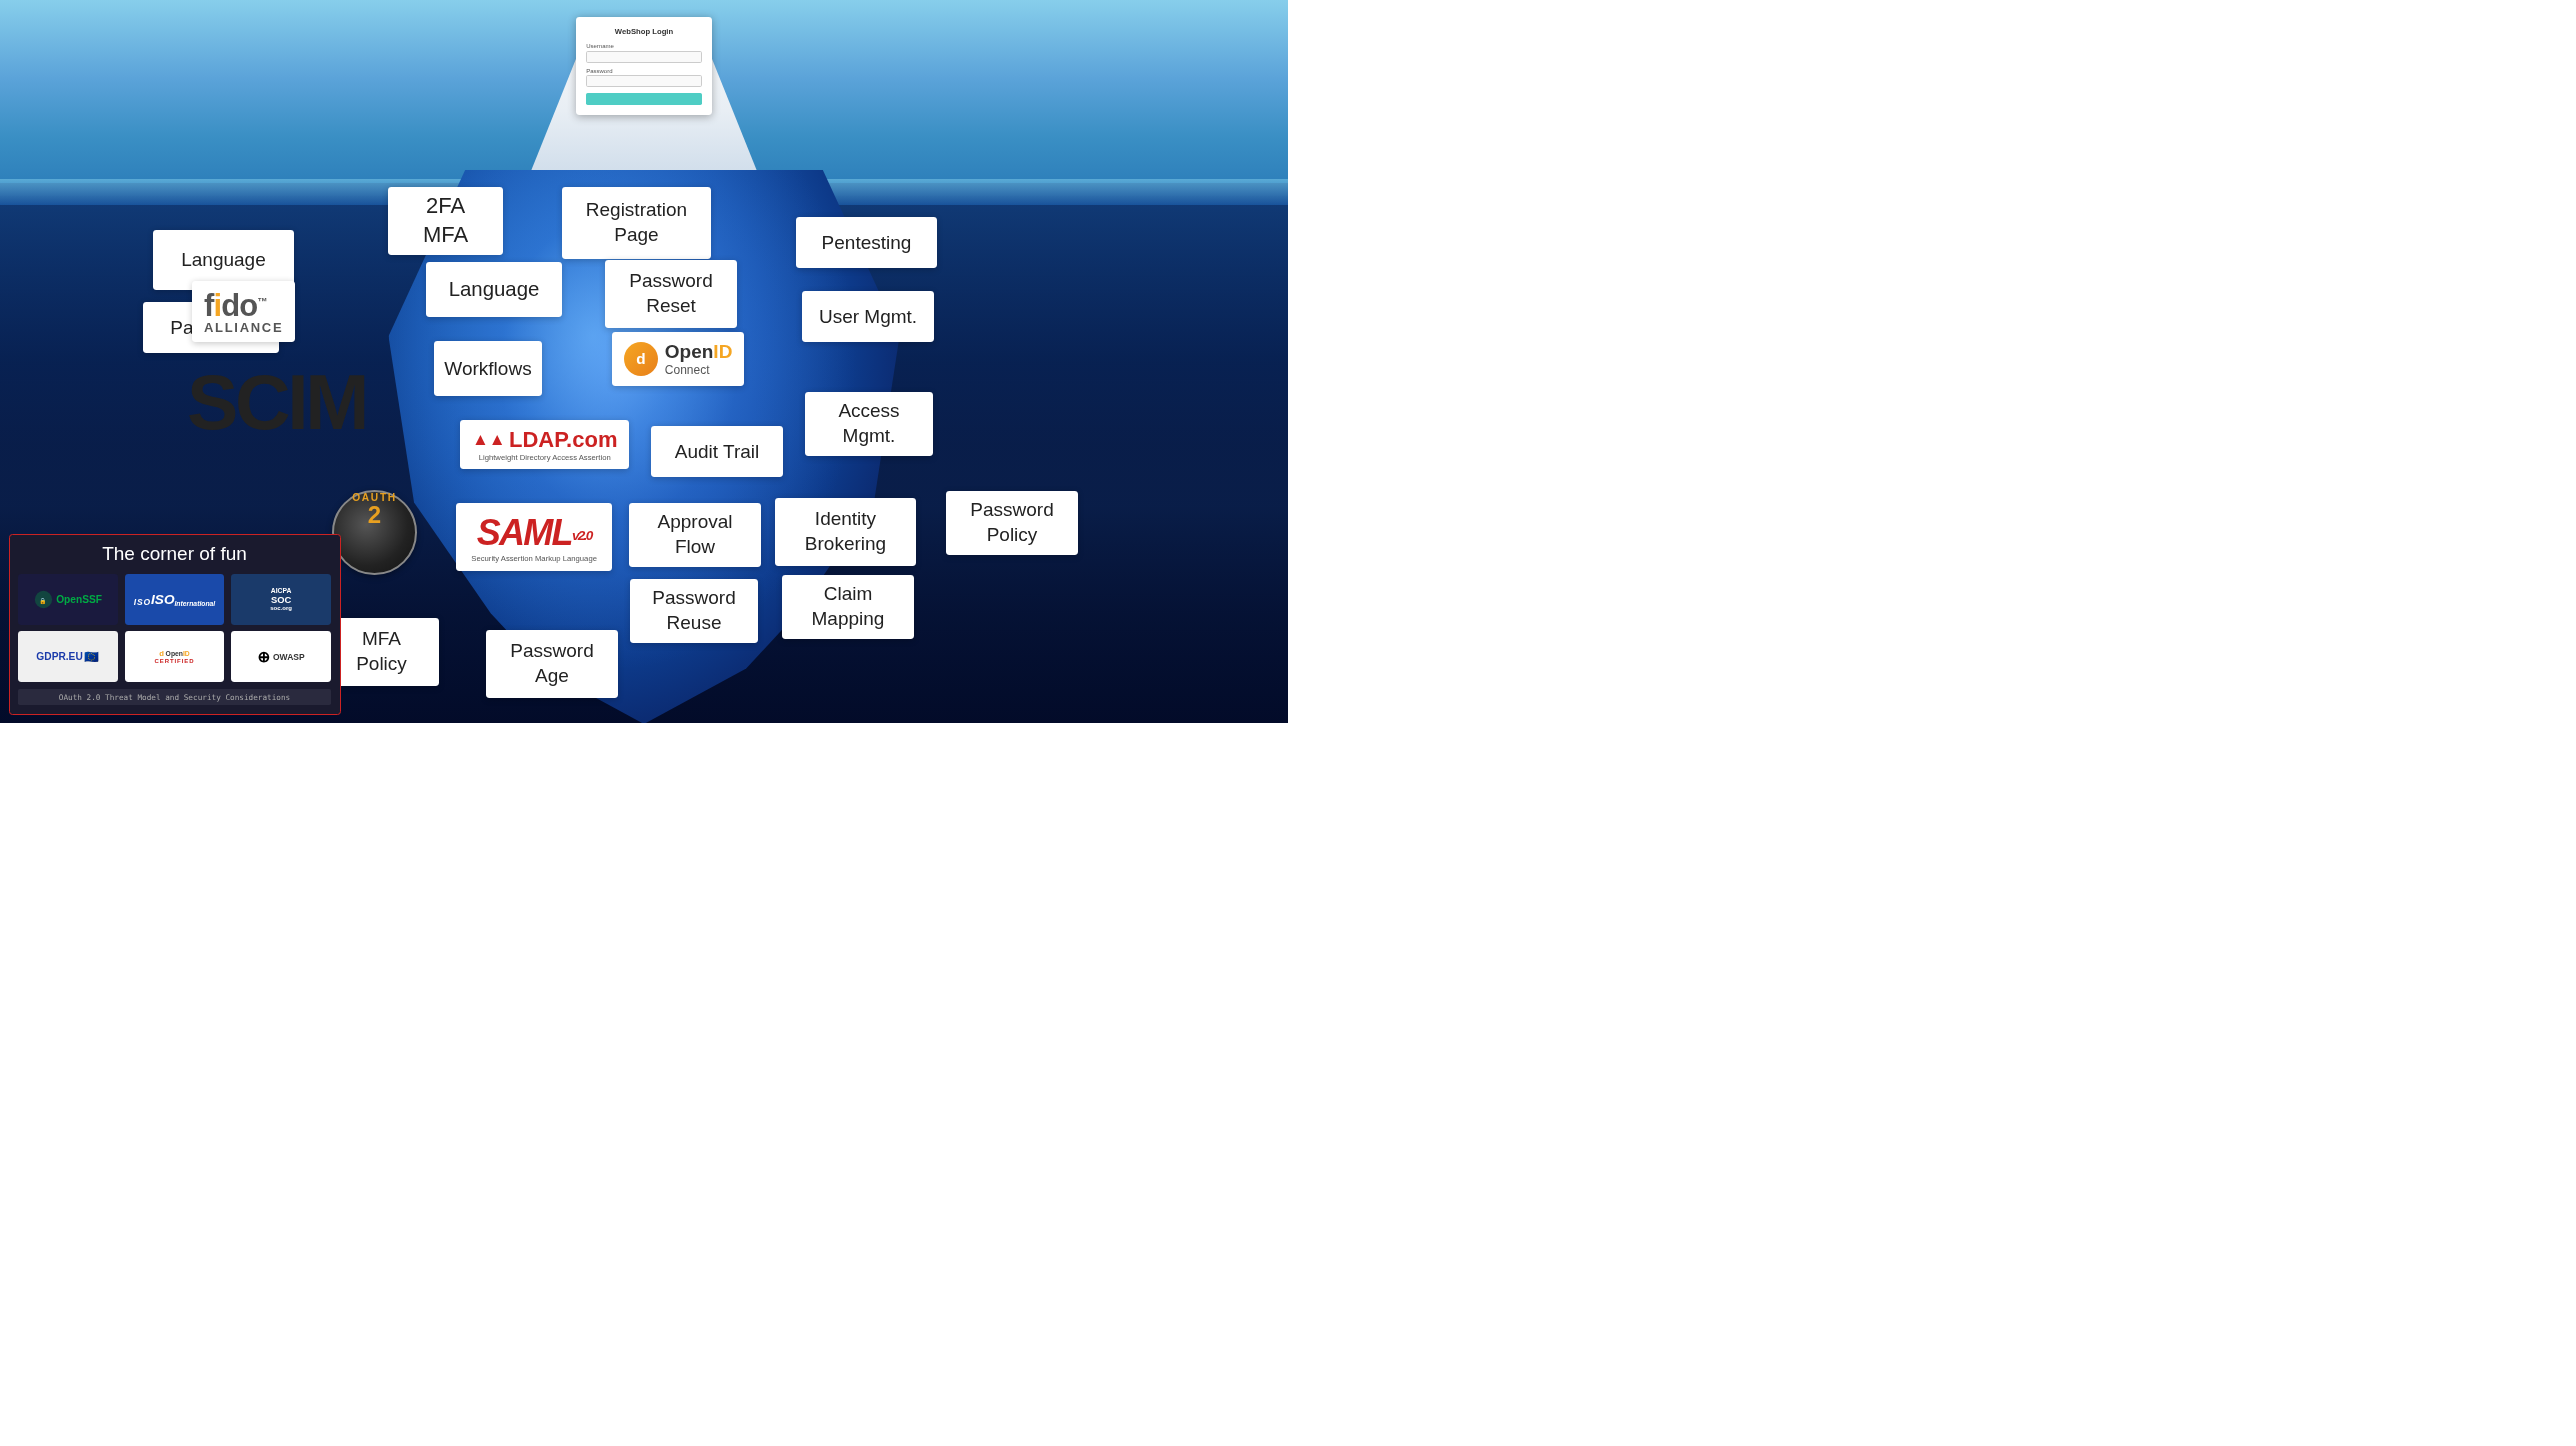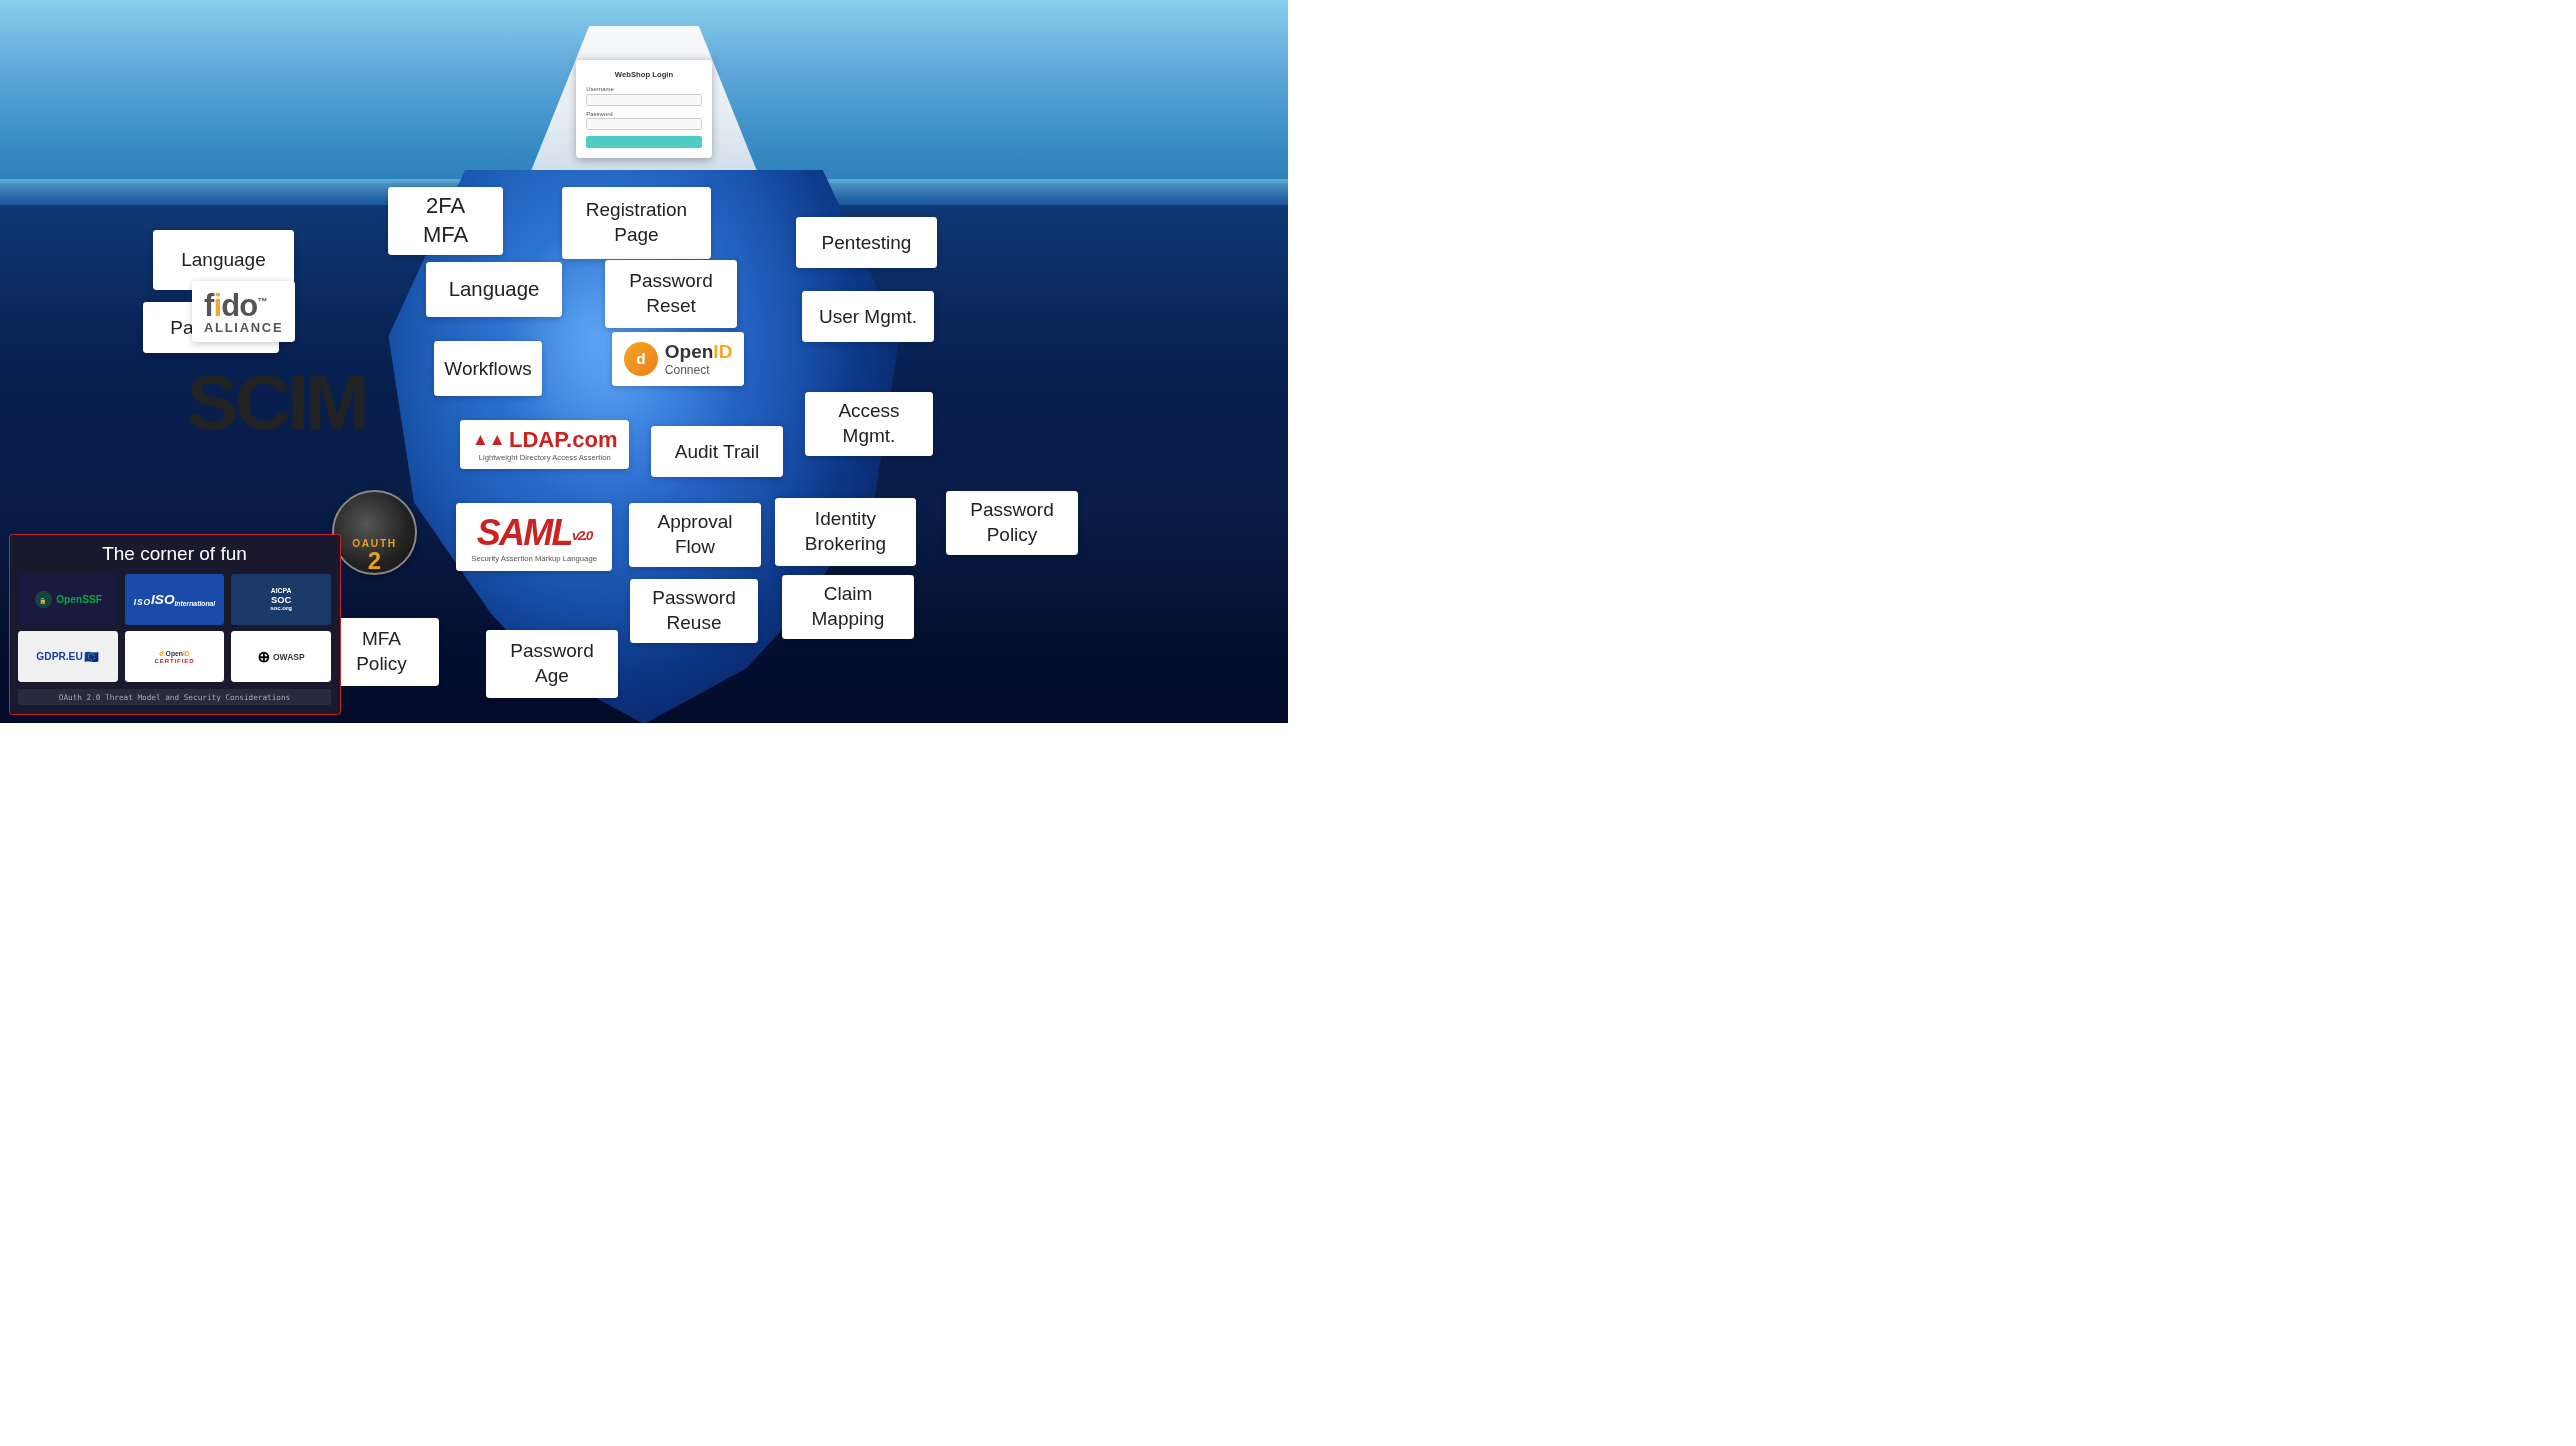--- a/index.html
+++ b/index.html
@@ -72,21 +72,20 @@
       position: absolute;
       top: 17px;
       left: 50%;
       transform: translateX(-50%);
       width: 136px;
       background: white;
       border-radius: 3.4px;
       padding: 10.2px;
       box-shadow: 0 1.7px 8.5px rgba(0,0,0,0.3);
       z-index: 10;
-      margin-top: 43px;
     }
     .login-box .login-title {
       font-size: 7.7px;
       text-align: center;
       color: #333;
       margin-bottom: 6.8px;
       font-weight: 600;
     }
     .login-box .login-label {
       font-size: 6px;
@@ -264,21 +263,21 @@
     
     .oauth-logo {
       position: absolute;
       width: 85px;
       height: 85px;
       border-radius: 50%;
       background: radial-gradient(circle at 40% 40%, #555 0%, #222 60%, #111 100%);
       display: flex;
       flex-direction: column;
       align-items: center;
-      justify-content: flex-end;
+      justify-content: flex-start;
       z-index: 20;
       box-shadow: 0 1.7px 6.8px rgba(0,0,0,0.4);
       border: 2.6px solid #888;
     }
     .oauth-text { color: #e8a020; font-size: 10.2px; font-weight: 700; letter-spacing: 1.7px; }
     .oauth-num { color: #e8a020; font-size: 24px; font-weight: 900; line-height: 1; }
 
     
     .saml-logo {
       position: absolute;

